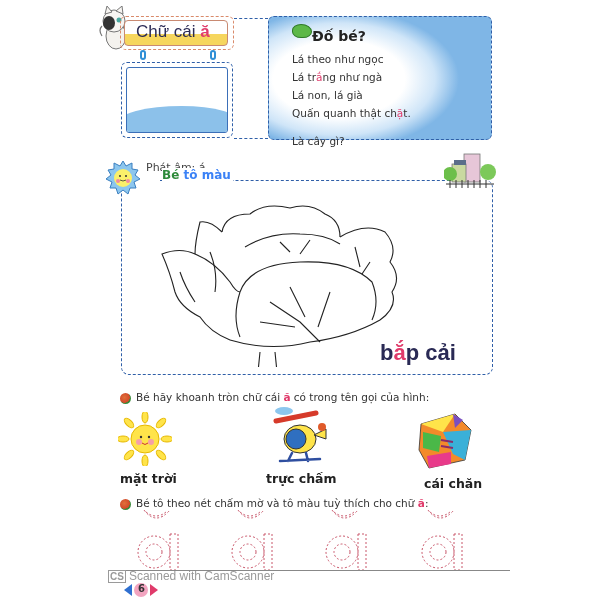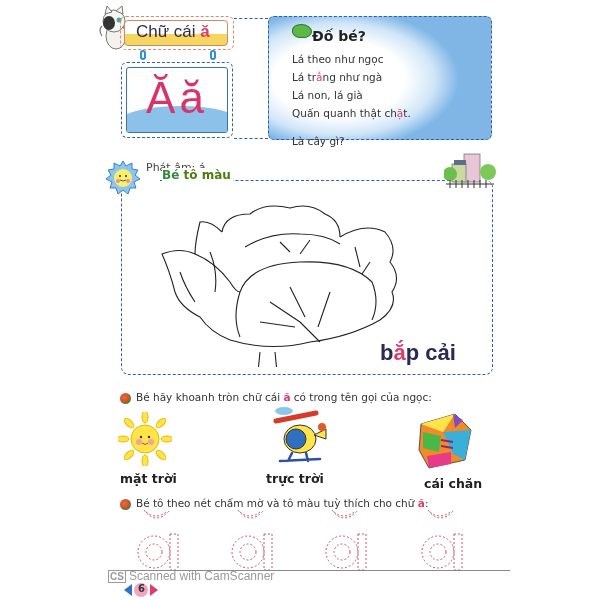--- a/index.html
+++ b/index.html
@@ -30,21 +30,21 @@
   .riddle-line { left: 292px; font-size: 10.5px; color: #333; white-space: nowrap; }
   .riddle-line .hl { color: #e03b6b; }
   .connector { height: 0; border-top: 1.5px dashed #2f5fa8; }
 
   
   .color-box { left: 121px; top: 180px; width: 372px; height: 195px; border: 1.5px dashed #2f5fa8; border-radius: 8px; border-top: none; }
   .color-topline { left: 160px; top: 180px; width: 300px; border-top: 1.5px dashed #2f5fa8; }
   .sun-icon { left: 105px; top: 160px; width: 36px; height: 36px; }
   .section-title { left: 162px; top: 168px; font-size: 12px; font-weight: bold; background: #fff; padding-right: 2px; }
   .section-title .g { color: #2e8a3a; }
-  .section-title .r { color: #4d7c0f; }
+  .section-title .r { color: #3b82f6; }
   .houses { left: 444px; top: 150px; width: 52px; height: 40px; }
   .cabbage { left: 140px; top: 192px; width: 270px; height: 175px; }
   .cabbage-label { left: 380px; top: 340px; font-size: 22px; font-weight: bold; color: #2a2a55; font-family: "Liberation Sans", sans-serif; white-space: nowrap; }
   .cabbage-label .hl { color: #e03b6b; }
 
   
   .bullet { width: 11px; height: 11px; border-radius: 50%; background: radial-gradient(circle at 40% 40%, #e0703a 0%, #d24a2a 55%, #3a8a3a 60%, #3a8a3a 100%); }
   .instr { font-size: 10.5px; color: #333; white-space: nowrap; }
   .instr .hl { color: #e03b6b; font-weight: bold; }
 
@@ -76,21 +76,20 @@
 <div class="abs title-box"></div>
 <div class="abs title-text">
   <span>Chữ cái </span><span class="hl">ă</span>
 </div>
 <div class="abs hook" style="left:140px;top:50px;"></div>
 <div class="abs hook" style="left:210px;top:50px;"></div>
 
 <div class="abs card-outer"></div>
 <div class="abs card-inner">
   <div class="abs card-wave"></div>
-  <div class="abs letters">Ăă</div>
 </div>
 <div class="abs phat-am">Phát âm: á</div>
 
 <div class="abs connector" style="left:234px;top:18px;width:34px;"></div>
 <div class="abs connector" style="left:234px;top:138px;width:34px;"></div>
 
 <div class="abs riddle"></div>
 <div class="abs bird"></div>
 <div class="abs riddle-title">Đố bé?</div>
 <div class="abs riddle-line" style="top:53px;">
@@ -150,21 +149,21 @@
     <path d="M40 80 Q45 95 55 110 M70 60 Q78 80 75 100"></path>
     <path d="M140 50 L150 60 M170 48 L160 62 M215 55 L220 75 M230 70 L222 82"></path>
   </svg>
 </div>
 <div class="abs cabbage-label">
   <span>b</span><span class="hl">ắ</span><span>p cải</span>
 </div>
 
 <div class="abs bullet" style="left:120px;top:393px;"></div>
 <div class="abs instr" style="left:136px;top:391px;">
-  <span>Bé hãy khoanh tròn chữ cái </span><span class="hl">ă</span><span> có trong tên gọi của ngọc:</span>
+  <span>Bé hãy khoanh tròn chữ cái </span><span class="hl">ă</span><span> có trong tên gọi của hình:</span>
 </div>
 
 <div class="abs" style="left:118px;top:412px;width:54px;height:54px;">
   <svg width="54" height="54" viewBox="0 0 54 54">
     <g stroke="#e6b800" stroke-width="1" fill="#ffe44a">
       <ellipse cx="27" cy="5" rx="3" ry="6"></ellipse>
         <ellipse cx="27" cy="49" rx="3" ry="6"></ellipse>
       <ellipse cx="5" cy="27" rx="6" ry="3"></ellipse>
         <ellipse cx="49" cy="27" rx="6" ry="3"></ellipse>
       <ellipse cx="11" cy="11" rx="3" ry="6" transform="rotate(-45 11 11)"></ellipse>
@@ -186,21 +185,21 @@
   <svg width="60" height="62" viewBox="0 0 60 62">
     <ellipse cx="14" cy="6" rx="9" ry="4" fill="#8cc6ee"></ellipse>
     <path d="M6 16 L46 8" stroke="#d63a2a" stroke-width="5" stroke-linecap="round"></path>
     <ellipse cx="30" cy="34" rx="16" ry="14" fill="#ffe44a" stroke="#333"></ellipse>
     <ellipse cx="26" cy="34" rx="10" ry="10" fill="#2f6fc0" stroke="#333"></ellipse>
     <path d="M44 30 L56 24 L56 34 Z" fill="#ffe44a" stroke="#333"></path>
     <circle cx="52" cy="22" r="4" fill="#e05a2a"></circle>
     <path d="M22 48 L18 56 M36 48 L38 56 M10 56 L50 54" stroke="#2f4fa0" stroke-width="2.5" stroke-linecap="round"></path>
   </svg>
 </div>
-<div class="abs pic-label" style="left:266px;top:471px;">trực trời</div>
+<div class="abs pic-label" style="left:266px;top:471px;">trực chấm</div>
 
 <div class="abs" style="left:415px;top:410px;width:60px;height:60px;">
   <svg width="60" height="60" viewBox="0 0 60 60">
     <path d="M6 14 L40 4 L56 20 L50 50 L14 58 L4 40 Z" fill="#f38a2a" stroke="#333" stroke-width="0.8"></path>
     <path d="M6 14 L40 4 L28 22 Z" fill="#ffe44a"></path>
     <path d="M28 22 L56 20 L50 50 L38 44 Z" fill="#3ab0d8"></path>
     <path d="M8 22 L26 26 L24 42 L8 38 Z" fill="#4ab848"></path>
     <path d="M12 46 L36 42 L36 54 L14 58 Z" fill="#e83a8a"></path>
     <path d="M38 4 L48 10 L40 18 Z" fill="#7a4fc0"></path>
     <path d="M26 30 L38 32 M26 36 L38 38" stroke="#8a2a6a" stroke-width="2"></path>

